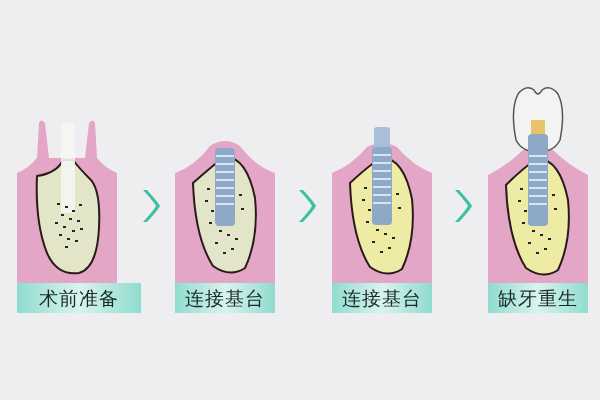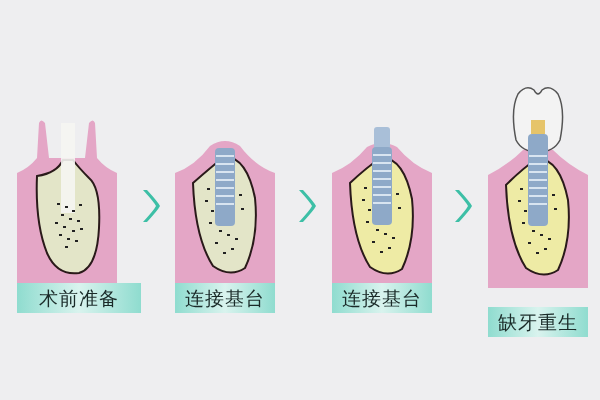--- a/index.html
+++ b/index.html
@@ -147,13 +147,13 @@
         <rect x="44" y="150" width="3" height="2"></rect>
       <rect x="52" y="154" width="3" height="2"></rect>
         <rect x="60" y="158" width="3" height="2"></rect>
         <rect x="40" y="162" width="3" height="2"></rect>
       <rect x="56" y="168" width="3" height="2"></rect>
         <rect x="48" y="172" width="3" height="2"></rect>
         <rect x="34" y="142" width="3" height="2"></rect>
     </g>
   </svg>
 </div>
-<div class="label" style="left:488px;top:283px;width:100px;margin-top:24px;">缺牙重生</div>
+<div class="label" style="left:488px;top:283px;width:100px;">缺牙重生</div>
 
 </body></html>

